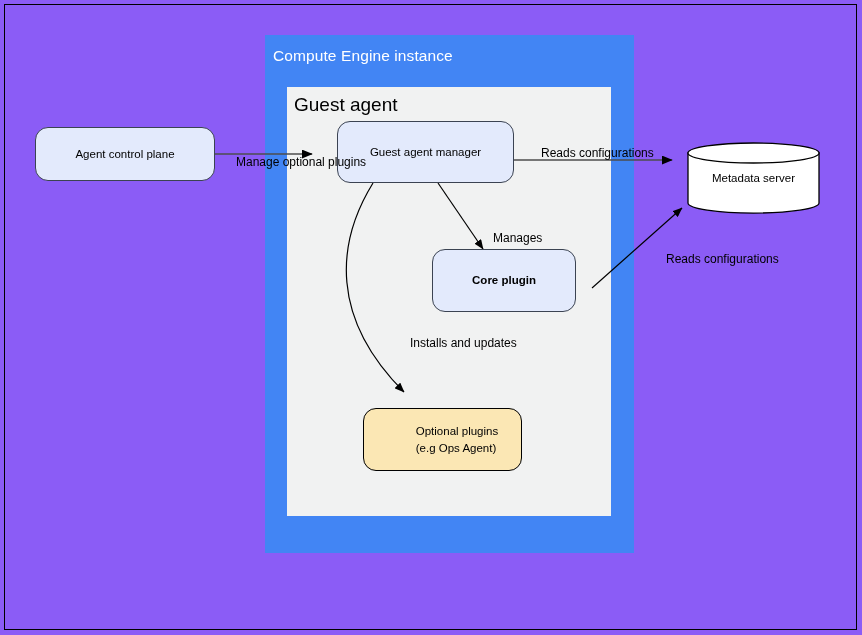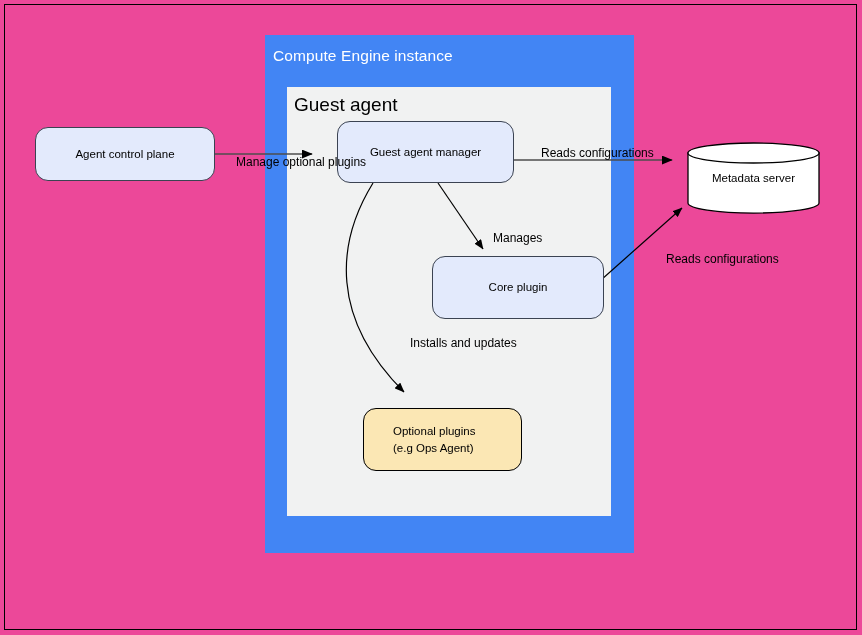--- a/index.html
+++ b/index.html
@@ -8,21 +8,21 @@
     padding: 0;
     background: #ffffff;
   }
   body {
     font-family: "Liberation Sans", sans-serif;
   }
   #canvas {
     position: relative;
     width: 862px;
     height: 635px;
-    background: #ec4899;
+    background: #8b5cf6;
     overflow: hidden;
   }
   .page-border {
     position: absolute;
     left: 4px;
     top: 4px;
     width: 853px;
     height: 626px;
     border: 1.5px solid #000000;
     box-sizing: border-box;
@@ -85,23 +85,23 @@
     border: 1.3px solid #3b4352;
     margin-left: 12px;
   }
   .node-yellow {
     background: #fbe7b4;
     border: 1.4px solid #000000;
   }
 
   #node-agent-control-plane { left: 23px;  top: 127px; width: 180px; height: 54px; }
   #node-guest-agent-manager { left: 325px; top: 121px; width: 177px; height: 62px; }
-  #node-core-plugin         { left: 420px; top: 256px; width: 172px; height: 63px; }
+  #node-core-plugin         { left: 420px; top: 249px; width: 144px; height: 63px; font-weight: bold; }
   #node-optional-plugins    { left: 363px; top: 408px; width: 159px; height: 63px;
-                              justify-content: flex-start; text-align: left; }
+                              justify-content: center; text-align: left; }
   #node-optional-plugins .node-text { padding-left: 29px; }
 
   
   .cyl {
     position: absolute;
     left: 687px;
     top: 142px;
     width: 122px;
     height: 72px;
   }

